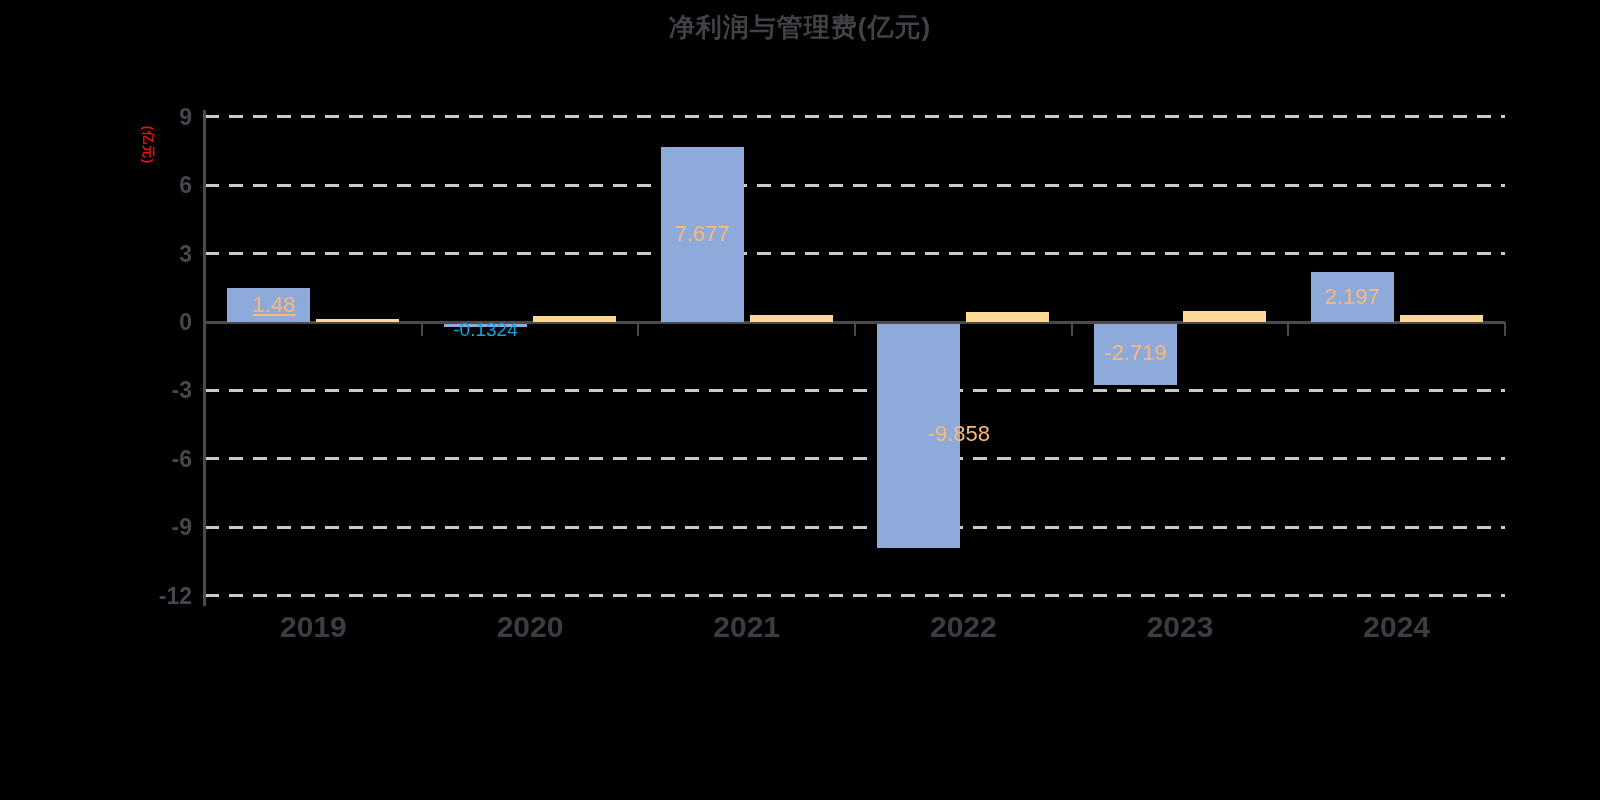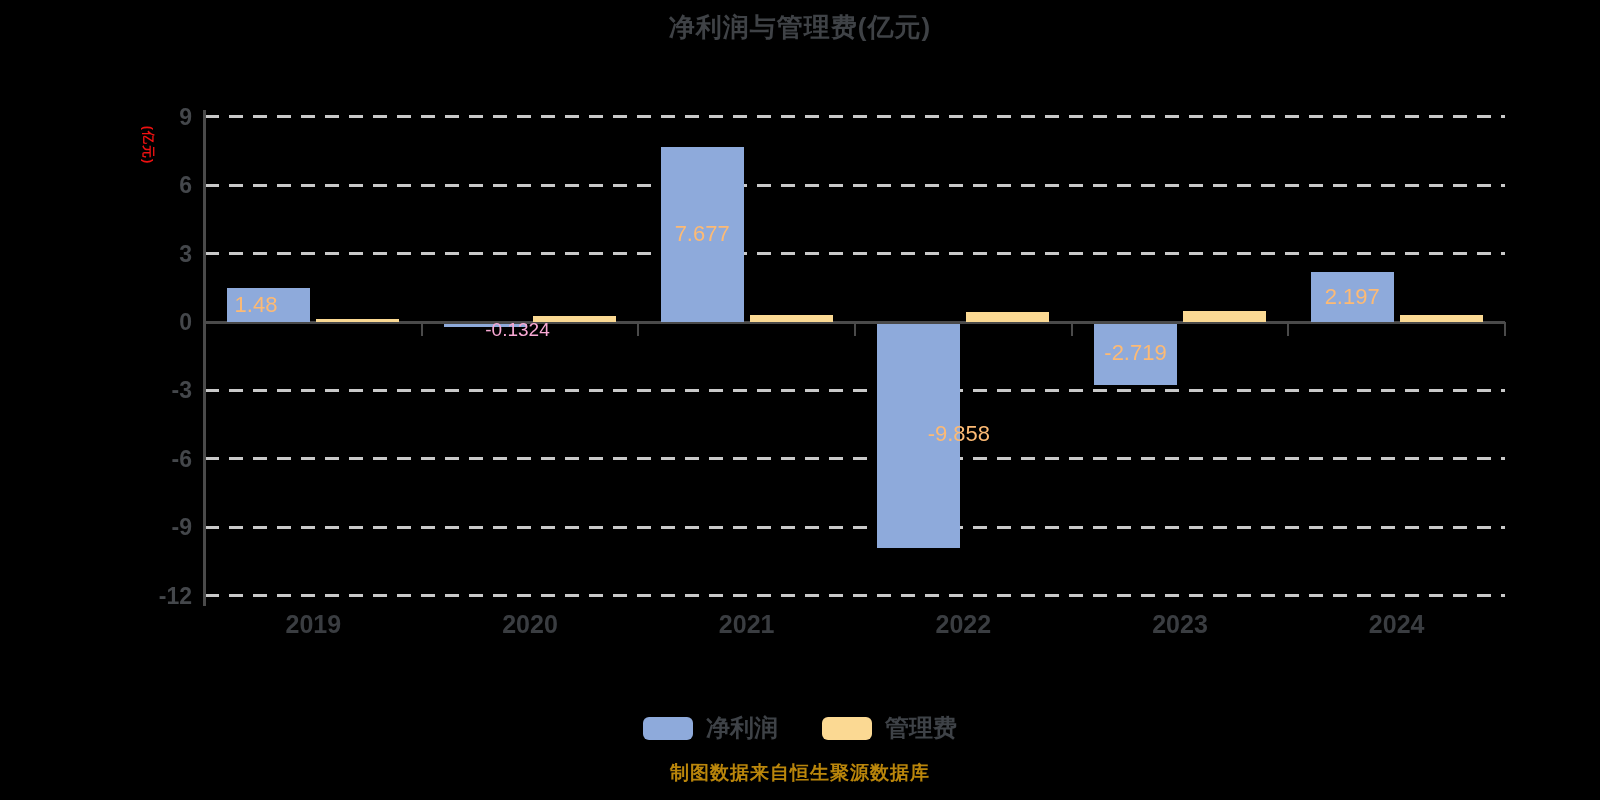--- a/index.html
+++ b/index.html
@@ -9,21 +9,21 @@
     font-size:26px;font-weight:bold;color:#3F4246;letter-spacing:1px;}
   .y-unit{position:absolute;left:148px;top:145px;transform:translate(-50%,-50%) rotate(90deg);
     color:#EE1111;font-size:13px;font-weight:bold;white-space:nowrap;letter-spacing:1px;}
   .axis-v{position:absolute;width:3px;background:#4A4A4A;}
   .gridline{position:absolute;height:3px;
     background:repeating-linear-gradient(90deg,#C9C9C9 0 14px,transparent 14px 24px);}
   .zeroline{position:absolute;height:3px;background:#4A4A4A;}
   .x-tick{position:absolute;width:2px;height:14px;background:#4A4A4A;}
   .y-tick-label{position:absolute;color:#44474B;font-size:23px;font-weight:600;
     transform:translate(-100%,-50%);white-space:nowrap;}
-  .x-label{position:absolute;color:#3A3D41;font-size:25px;font-weight:600;
+  .x-label{position:absolute;color:#3A3D41;font-size:30px;font-weight:600;
     transform:translateX(-50%);white-space:nowrap;}
   .bar{position:absolute;}
   .bar-label{position:absolute;font-size:22px;font-weight:500;color:#fdba74;
     transform:translate(-50%,-50%);white-space:nowrap;}
   .legend{position:absolute;top:712px;left:0;width:100%;display:flex;
     justify-content:center;align-items:center;gap:44px;}
   .legend-item{display:flex;align-items:center;gap:13px;}
   .legend-swatch{width:50px;height:23px;border-radius:6px;}
   .legend-label{font-size:24px;font-weight:600;color:#3E4247;}
   .footer{position:absolute;top:760px;left:0;width:100%;text-align:center;
@@ -61,44 +61,33 @@
       <div class="x-tick" style="left: 1070.67px; top: 322px;"></div>
       <div class="x-tick" style="left: 1287.33px; top: 322px;"></div>
       <div class="x-tick" style="left: 1504px; top: 322px;"></div>
       <div class="x-label" style="left: 313.333px; top: 609.6px;">2019</div>
       <div class="x-label" style="left: 530px; top: 609.6px;">2020</div>
       <div class="x-label" style="left: 746.667px; top: 609.6px;">2021</div>
       <div class="x-label" style="left: 963.333px; top: 609.6px;">2022</div>
       <div class="x-label" style="left: 1180px; top: 609.6px;">2023</div>
       <div class="x-label" style="left: 1396.67px; top: 609.6px;">2024</div>
       <div class="bar" style="left: 227.333px; top: 288.256px; width: 83px; height: 33.744px; background: rgb(142, 170, 219);"></div>
-      <div class="bar-label" style="left: 256px; top: 305.128px;">1.48</div>
+      <div class="bar-label" style="left: 274px; top: 305.128px; text-decoration: underline;">1.48</div>
       <div class="bar" style="left: 444px; top: 323.5px; width: 83px; height: 3.01872px; background: rgb(142, 170, 219);"></div>
-      <div class="bar-label" style="left: 485.5px; top: 330px; color: #f9a8d4; font-size: 19px; margin-left: 32px;">-0.1324</div>
+      <div class="bar-label" style="left: 485.5px; top: 330px; color: #0ea5e9; font-size: 19px;">-0.1324</div>
       <div class="bar" style="left: 660.667px; top: 146.964px; width: 83px; height: 175.036px; background: rgb(142, 170, 219);"></div>
       <div class="bar-label" style="left: 702.167px; top: 234.482px;">7.677</div>
       <div class="bar" style="left: 877.333px; top: 323.5px; width: 83px; height: 224.762px; background: rgb(142, 170, 219);"></div>
       <div class="bar-label" style="left: 918.833px; top: 434.381px; margin-left: 40px;">-9.858</div>
       <div class="bar" style="left: 1094px; top: 323.5px; width: 83px; height: 61.9932px; background: rgb(142, 170, 219);"></div>
       <div class="bar-label" style="left: 1135.5px; top: 352.997px;">-2.719</div>
       <div class="bar" style="left: 1310.67px; top: 271.908px; width: 83px; height: 50.0916px; background: rgb(142, 170, 219);"></div>
       <div class="bar-label" style="left: 1352.17px; top: 296.954px;">2.197</div>
       <div class="bar" style="left: 316.333px; top: 319.264px; width: 83px; height: 2.736px; background: rgb(251, 217, 147);"></div>
       <div class="bar" style="left: 533px; top: 315.844px; width: 83px; height: 6.156px; background: rgb(251, 217, 147);"></div>
       <div class="bar" style="left: 749.667px; top: 315.16px; width: 83px; height: 6.84px; background: rgb(251, 217, 147);"></div>
       <div class="bar" style="left: 966.333px; top: 311.74px; width: 83px; height: 10.26px; background: rgb(251, 217, 147);"></div>
       <div class="bar" style="left: 1183px; top: 310.6px; width: 83px; height: 11.4px; background: rgb(251, 217, 147);"></div>
       <div class="bar" style="left: 1399.67px; top: 315.16px; width: 83px; height: 6.84px; background: rgb(251, 217, 147);"></div>
     </div>
 
-  <div class="legend">
-    <div class="legend-item">
-      <span class="legend-swatch" style="background: rgb(142, 170, 219);"></span>
-      <span class="legend-label">净利润</span>
-    </div>
-    <div class="legend-item">
-      <span class="legend-swatch" style="background: rgb(251, 217, 147);"></span>
-      <span class="legend-label">管理费</span>
-    </div>
-  </div>
 
-  <div class="footer">制图数据来自恒生聚源数据库</div>
 </div>
 
 </body></html>

